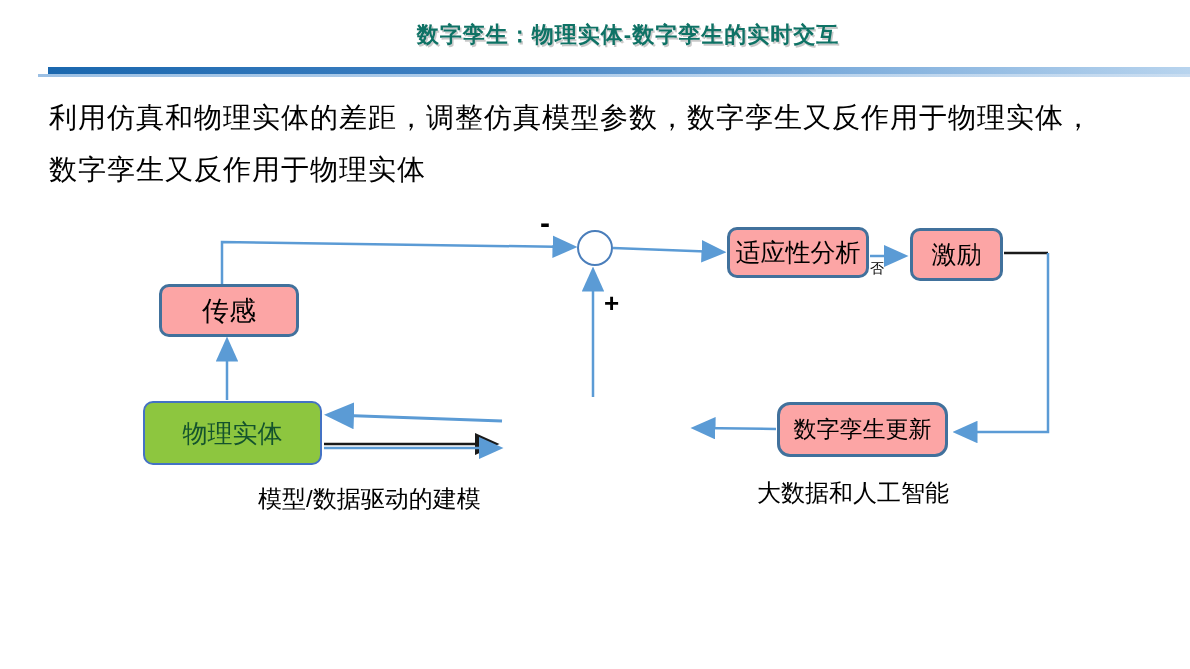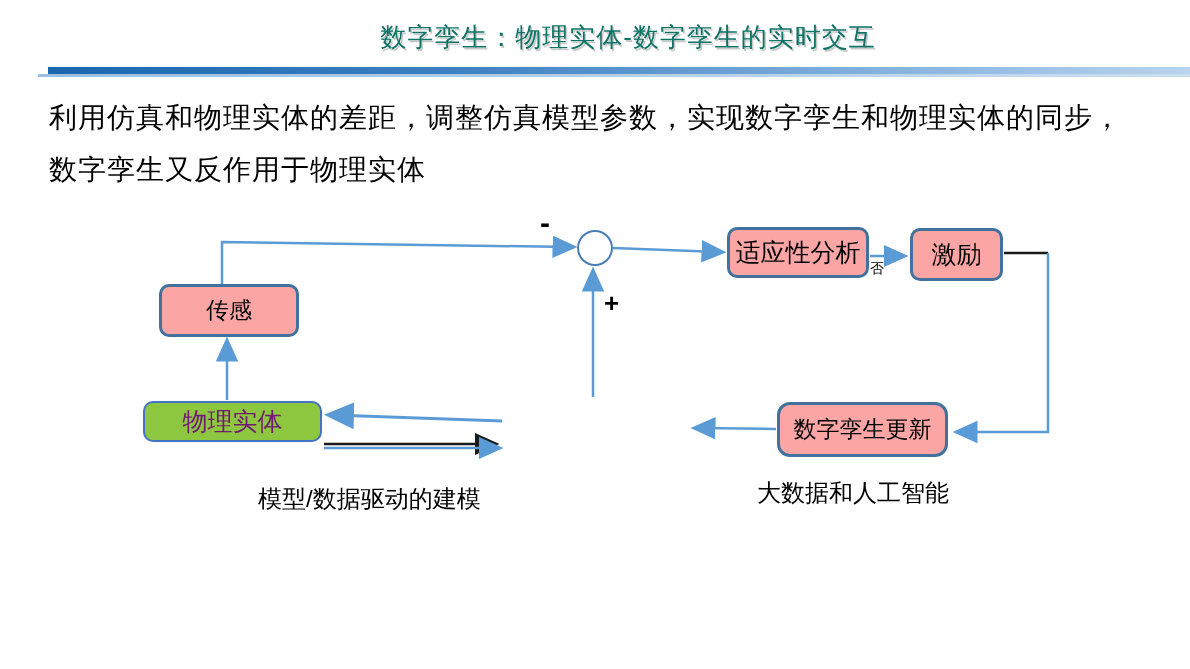--- a/index.html
+++ b/index.html
@@ -11,22 +11,22 @@
     width: 1190px;
     height: 669px;
     background: #ffffff;
     overflow: hidden;
   }
 
   .page-title {
     position: absolute;
     left: 66px; right: 0; top: 20px;
     text-align: center;
-    font-size: 26px;
-    font-weight: 400;
+    font-size: 22px;
+    font-weight: 700;
     color: #0E7265;
     letter-spacing: 1px;
     text-shadow: 1.5px 1.5px 0 rgba(60,60,60,0.28);
     white-space: nowrap;
   }
 
   .title-underline-main {
     position: absolute;
     left: 48px; top: 67px;
     width: 1142px; height: 7px;
@@ -57,26 +57,26 @@
     position: absolute;
     display: flex;
     align-items: center;
     justify-content: center;
     background: #fca5a5;
     border: 3px solid #41719C;
     border-radius: 10px;
     color: #000000;
     white-space: nowrap;
   }
-  .node-sensing          { left: 159px; top: 284px; width: 140px; height: 53px; font-size: 23px; }
+  .node-sensing          { left: 159px; top: 284px; width: 140px; height: 53px; font-size: 27px; }
   .node-adaptive         { left: 727px; top: 227px; width: 142px; height: 51px; font-size: 25px; }
   .node-excitation       { left: 910px; top: 228px; width:  93px; height: 53px; font-size: 25px; }
   .node-twin-update      { left: 777px; top: 402px; width: 171px; height: 55px; font-size: 23px; border-radius: 13px; }
-  .node-physical-entity  { left: 143px; top: 401px; width: 179px; height: 41px; font-size: 25px;
-                           background: #8DC63F; border: 2.5px solid #4472C4; color: #701a75; align-items: center; }
+  .node-physical-entity  { left: 143px; top: 401px; width: 179px; height: 64px; font-size: 25px;
+                           background: #8DC63F; border: 2.5px solid #4472C4; color: #14532d; align-items: center; }
   .node-digital-twin     { left: 502px; top: 398px; width: 185px; height: 60px; font-size: 25px;
                            background: #1BA9E6; border: 2.5px solid #2E75B6; color: #ffffff; }
 
   .sign-label {
     position: absolute;
     color: #000000;
     font-weight: 700;
   }
   .minus-label { left: 540px; top: 206px; font-size: 30px; }
   .plus-label  { left: 604px; top: 288px; font-size: 26px; }
@@ -93,21 +93,21 @@
 </style>
 </head>
 <body>
 
 <div class="slide">
 
   <div class="page-title">数字孪生：物理实体-数字孪生的实时交互</div>
   <div class="title-underline-main"></div>
   <div class="title-underline-sub"></div>
 
-  <div class="intro-line intro-line-1">利用仿真和物理实体的差距，调整仿真模型参数，实现数字孪生和物理实体的同步，</div>
+  <div class="intro-line intro-line-1">利用仿真和物理实体的差距，调整仿真模型参数，数字孪生又反作用于物理实体，</div>
   <div class="intro-line intro-line-2">数字孪生又反作用于物理实体</div>
 
   <div class="diagram">
 
     <svg class="connectors" width="1190" height="669" viewBox="0 0 1190 669">
       <defs>
         <marker id="arrowBlue" markerWidth="10" markerHeight="9" refX="7" refY="4.5" orient="auto">
           <path d="M0,0 L10,4.5 L0,9 z" fill="#5B9BD5"></path>
         </marker>
         <marker id="arrowBlack" markerWidth="10" markerHeight="9" refX="7" refY="4.5" orient="auto">

